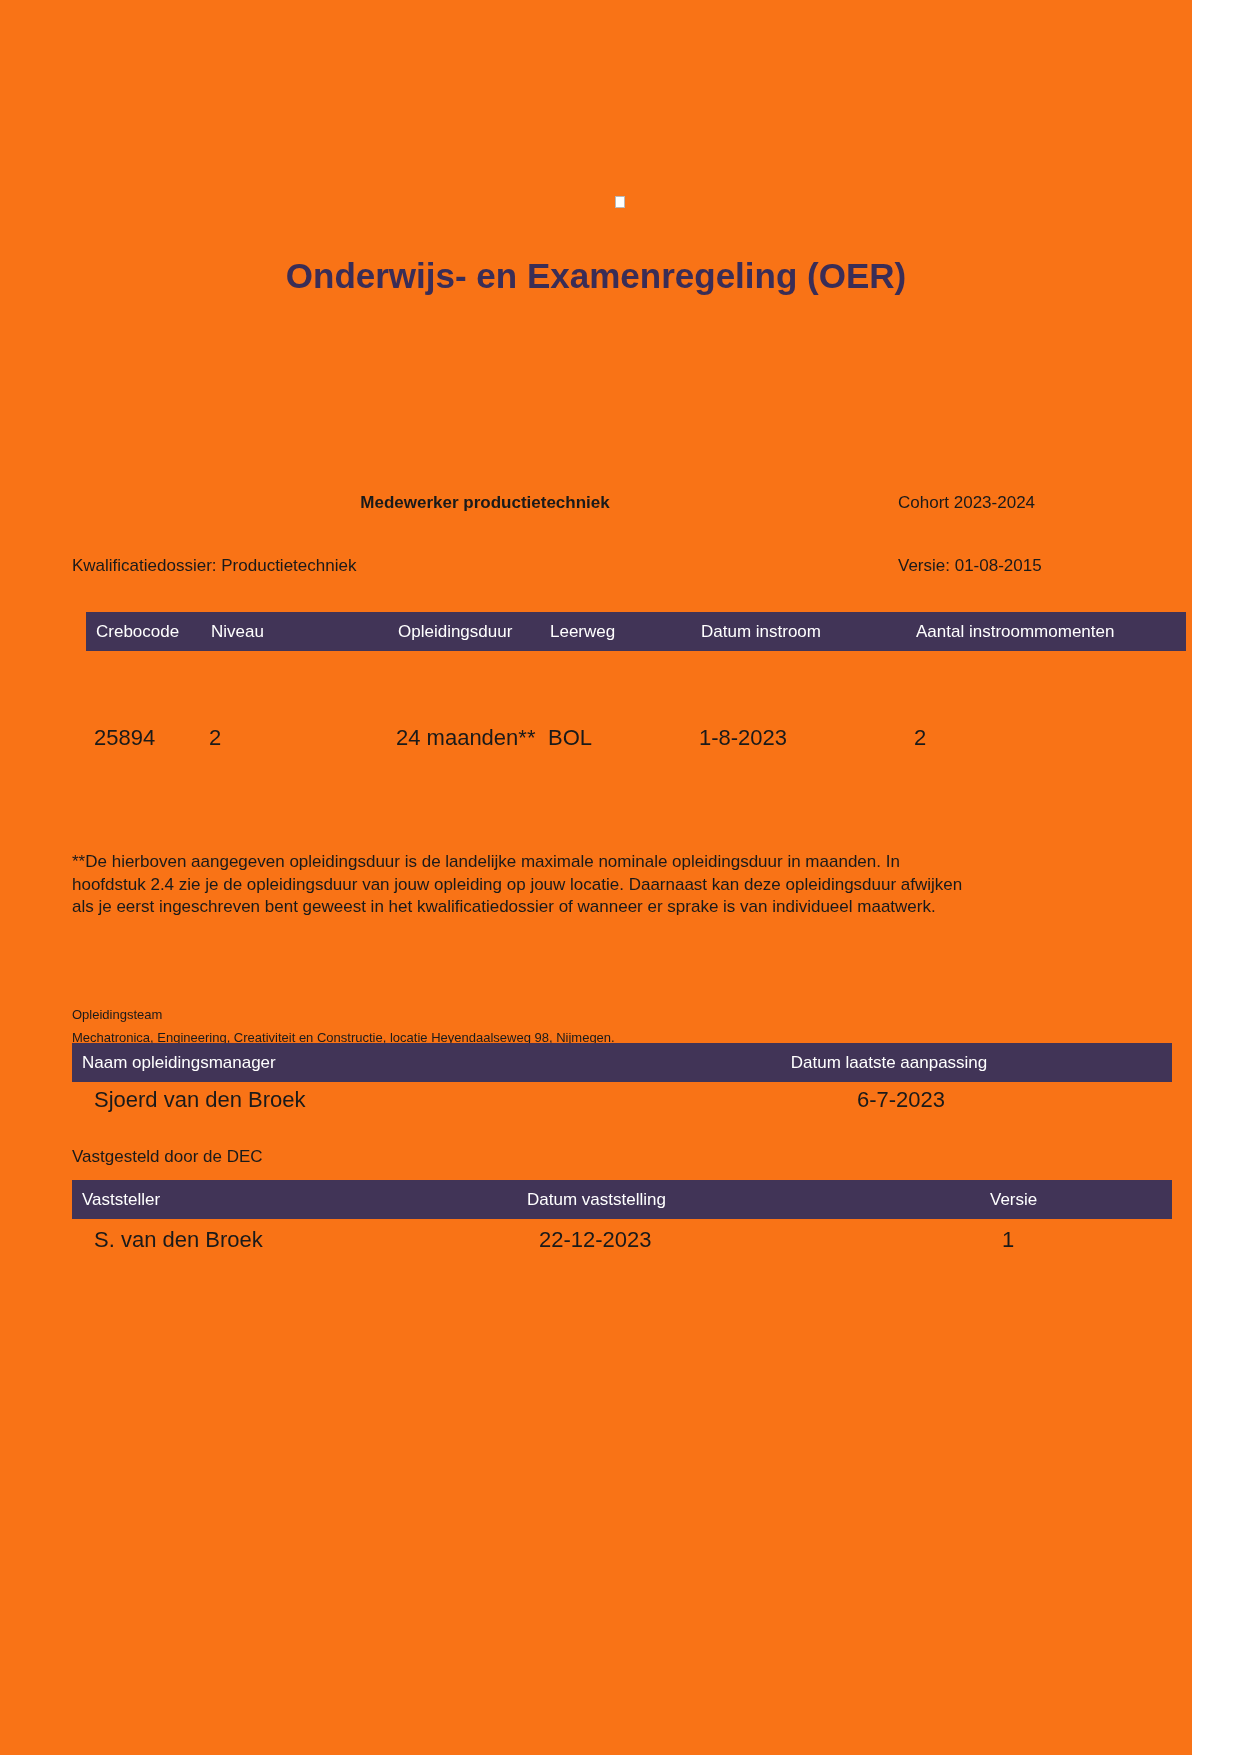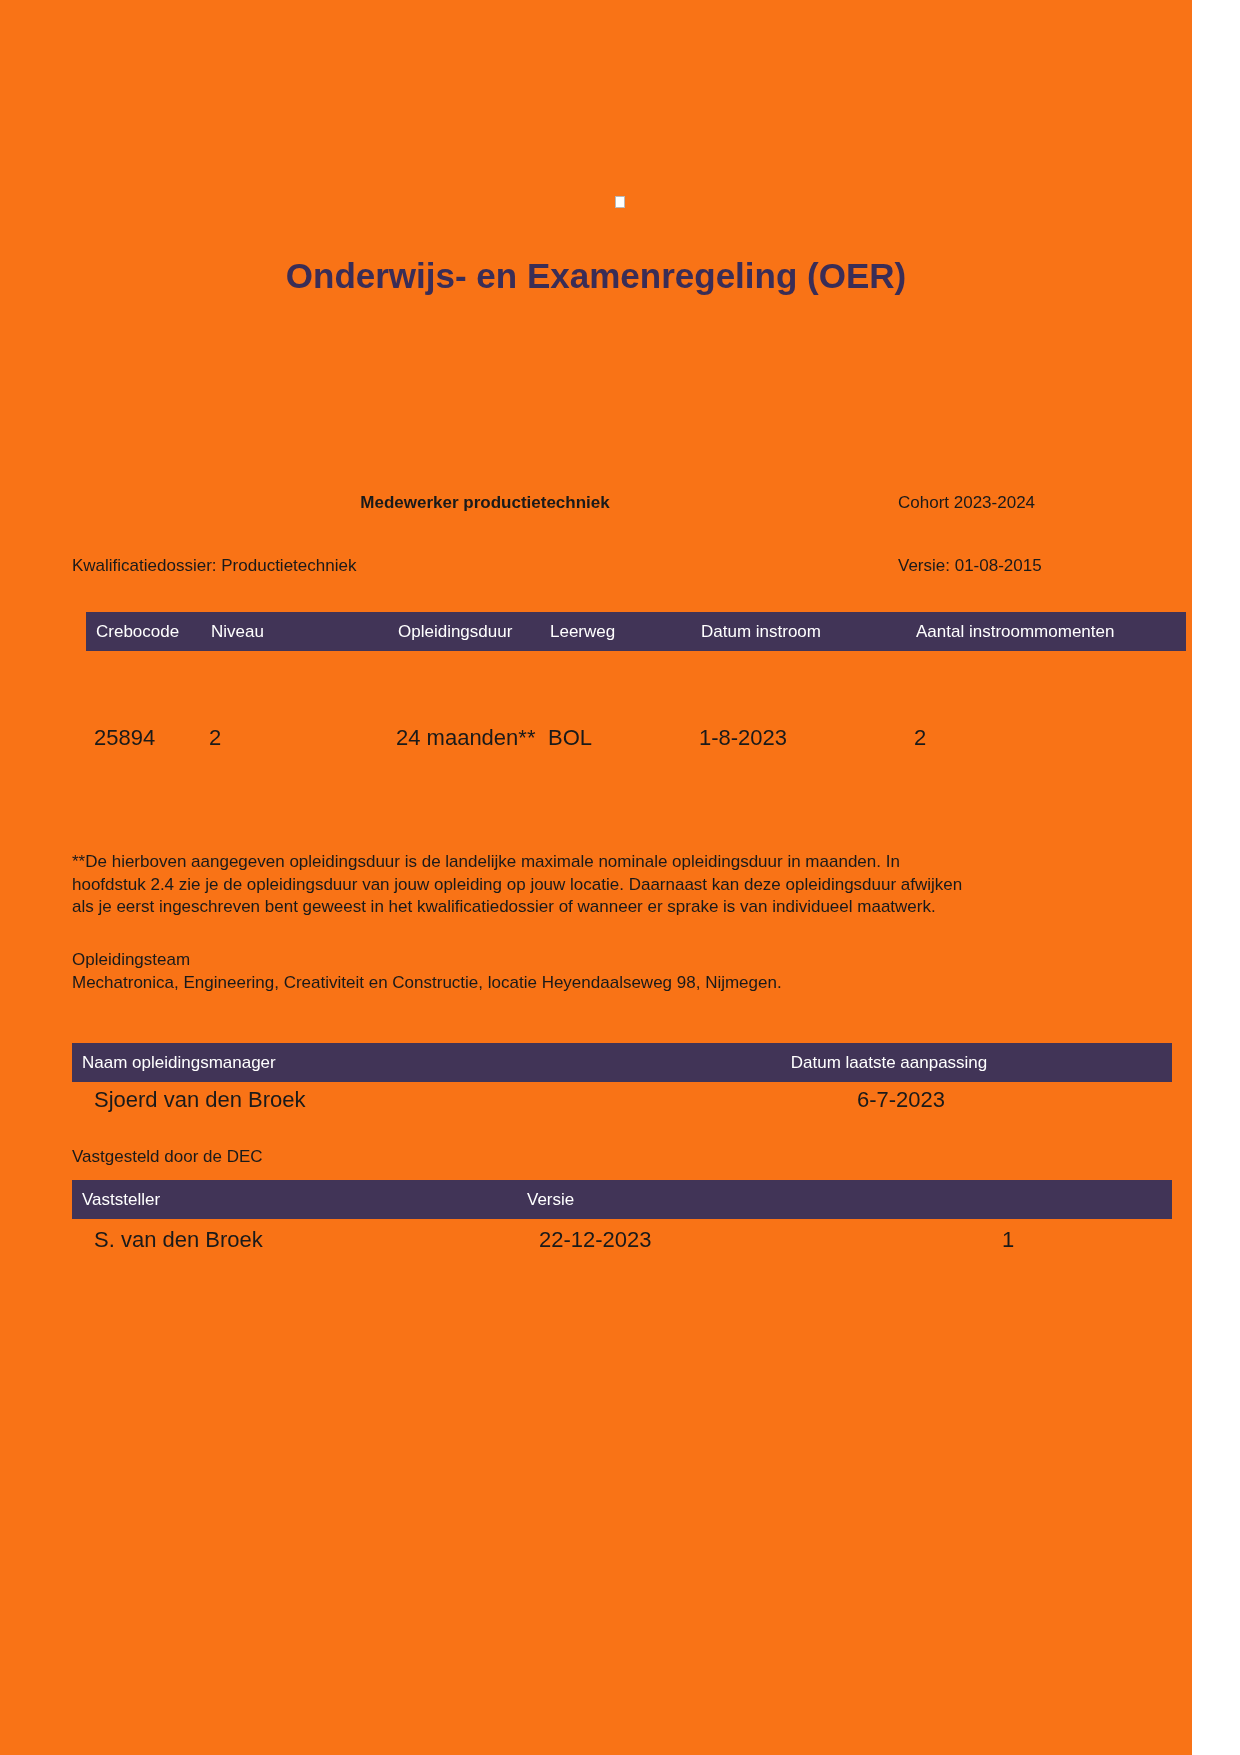--- a/index.html
+++ b/index.html
@@ -84,22 +84,22 @@
     top: 851px;
     width: 1110px;
     font-size: 17px;
     line-height: 22.5px;
     white-space: pre-line;
   }
 
   .team {
     position: absolute;
     left: 72px;
-    top: 948px;
-    font-size: 17px;
+    top: 1003px;
+    font-size: 13px;
     line-height: 23px;
   }
 
   .t2-head { top: 1043px; }
   .t2-row  { top: 1090px; }
   .m1 { width: 524px; }
   .m2 { width: 576px; text-align: center; }
 
   .approval-label {
     position: absolute;
@@ -168,20 +168,21 @@
 
   <div class="trow t2-row">
     <div class="cell m1">Sjoerd van den Broek</div>
     <div class="cell m2">6-7-2023</div>
   </div>
 
   <div class="approval-label">Vastgesteld door de DEC</div>
 
   <div class="thead t3-head">
     <div class="cell v1">Vaststeller</div>
+    <div class="cell v2">Datum vaststelling</div>
     <div class="cell v3">Versie</div>
   </div>
 
   <div class="trow t3-row">
     <div class="cell v1">S. van den Broek</div>
     <div class="cell v2">22-12-2023</div>
     <div class="cell v3">1</div>
   </div>
 
 </div>

